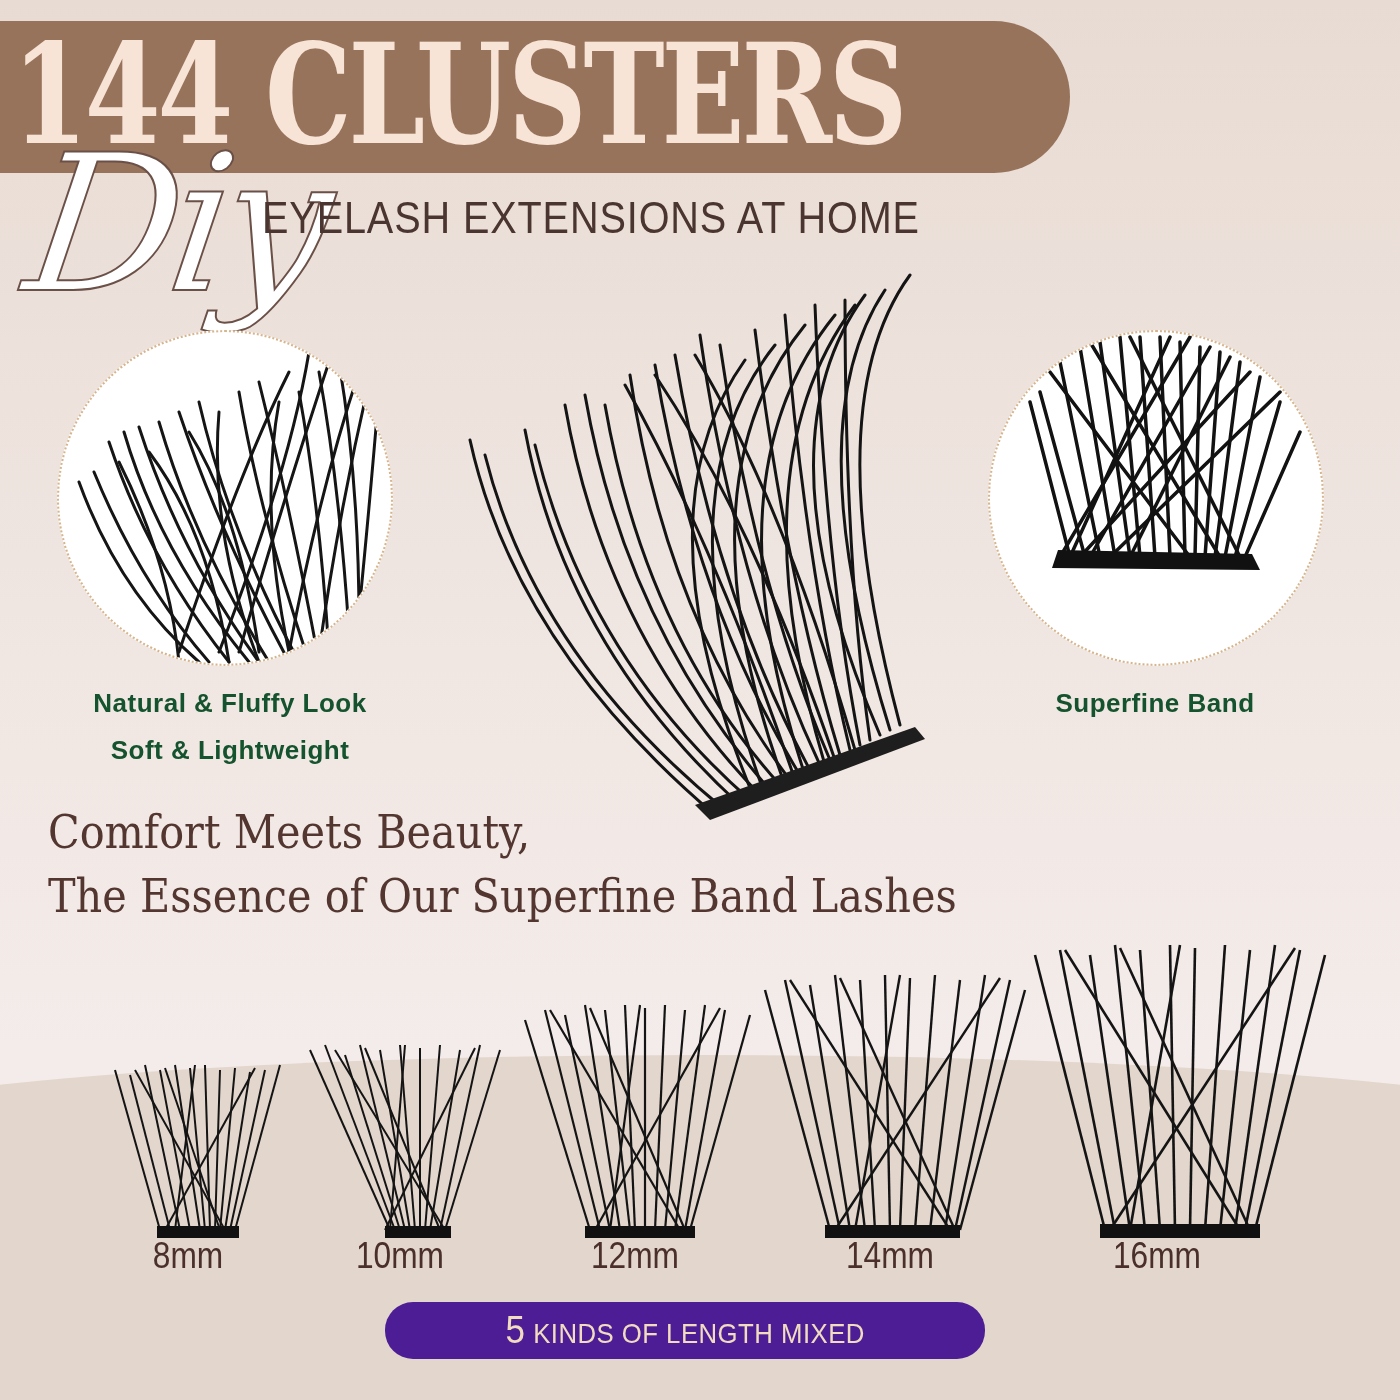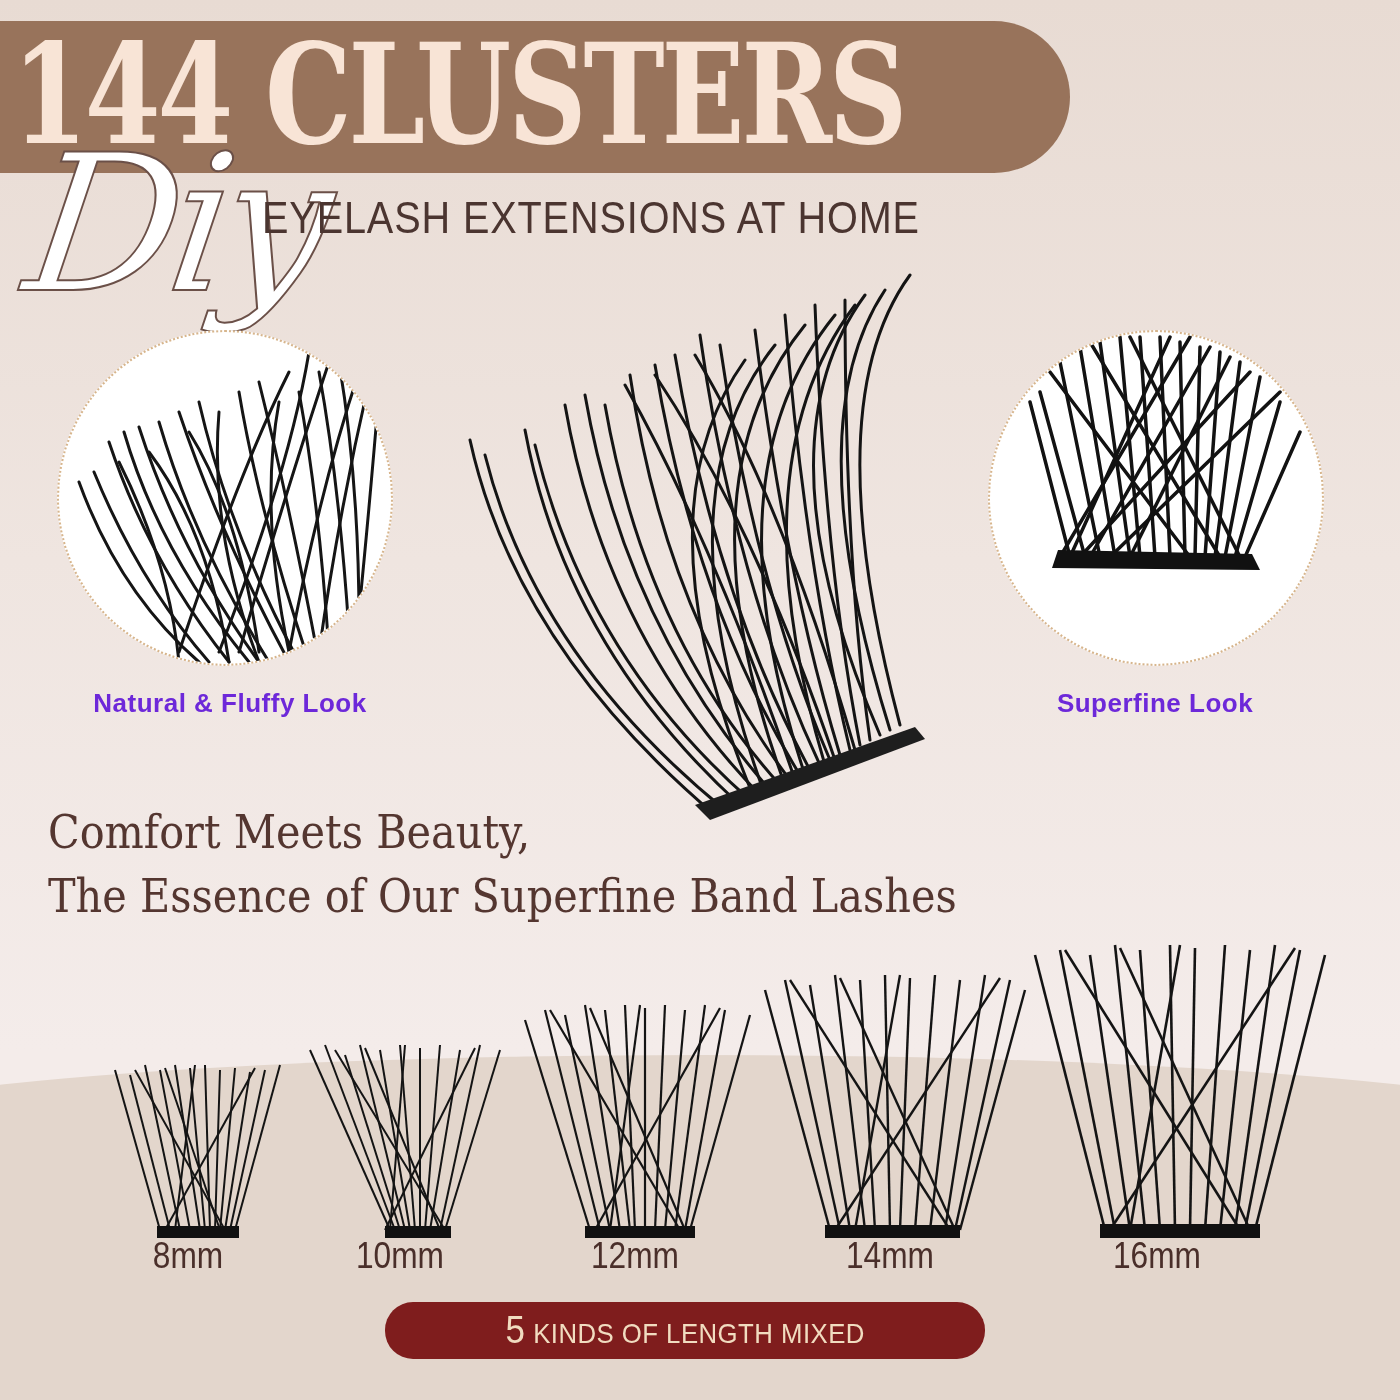--- a/index.html
+++ b/index.html
@@ -35,37 +35,37 @@
     font-size: 44px; line-height: 48px; color: #4b3530; letter-spacing: 1px;
     transform: scaleX(0.9); transform-origin: left center; white-space: nowrap;
   }
   .circle {
     position: absolute; width: 332px; height: 332px; border-radius: 50%;
     background: #ffffff; border: 2px dotted #d7b58c; overflow: hidden;
   }
   .circle svg { position: absolute; left: 0; top: 0; }
   .feature-text {
     position: absolute; text-align: center; font-weight: bold;
-    font-size: 26px; line-height: 47px; color: #6d28d9; letter-spacing: 0.5px;
+    font-size: 26px; line-height: 47px; color: #14532d; letter-spacing: 0.5px;
   }
   .main-lash { position: absolute; left: 455px; top: 265px; }
   .tagline {
     position: absolute; left: 48px; top: 800px;
     font-family: "DejaVu Serif", serif; font-size: 46px; line-height: 64px;
     color: #543630; transform: scaleX(0.9); transform-origin: left top; white-space: nowrap;
   }
   .lengths { position: absolute; left: 0; top: 940px; width: 1400px; height: 300px; }
   .len-item { position: absolute; bottom: 0; text-align: center; }
   .len-label {
     position: absolute; top: 1235px; font-size: 36px; color: #4a2f2a;
     transform: scaleX(0.88); text-align: center; width: 140px;
   }
   .pill {
     position: absolute; left: 385px; top: 1302px; width: 600px; height: 57px;
-    background: #7f1d1d; border-radius: 28px;
+    background: #4c1d95; border-radius: 28px;
     display: flex; align-items: center; justify-content: center;
   }
   .pill-text {
     color: #f1dcc0; font-size: 28px; letter-spacing: 0.5px;
     transform: scaleX(0.92); white-space: nowrap;
   }
   .pill-text .big { font-size: 38px; }
 </style>
 </head>
 <body>
@@ -103,20 +103,21 @@
       <path d="M230 40 Q180 140 120 320"></path>
       <path d="M130 100 Q180 180 200 320"></path>
       <path d="M90 120 Q150 200 170 330"></path>
       <path d="M60 130 Q110 230 120 330"></path>
       <path d="M320 60 Q310 180 300 280"></path>
     </g>
   </svg>
 </div>
 <div class="feature-text" style="left:40px; top:680px; width:380px;">
   <div>Natural &amp; Fluffy Look</div>
+  <div>Soft &amp; Lightweight</div>
 </div>
 
 <svg class="main-lash" width="500" height="560" viewBox="0 0 500 560">
   <g stroke="#141414" stroke-width="3" fill="none" stroke-linecap="round">
     <path d="M15 175 Q60 380 260 550"></path>
     <path d="M30 190 Q80 390 270 545"></path>
     <path d="M70 165 Q110 380 285 540"></path>
     <path d="M80 180 Q130 390 295 535"></path>
     <path d="M110 140 Q150 370 305 530"></path>
     <path d="M130 130 Q170 360 315 525"></path>
@@ -170,21 +171,21 @@
         <path d="M220 15 L100 225"></path>
         <path d="M180 5 L80 225"></path>
       <path d="M290 60 L120 225"></path>
         <path d="M240 25 L140 225"></path>
         <path d="M200 5 L70 225"></path>
     </g>
     <polygon points="68,218 262,222 270,238 62,236" fill="#111"></polygon>
   </svg>
 </div>
 <div class="feature-text" style="left:940px; top:680px; width:430px;">
-  <div>Superfine Look</div>
+  <div>Superfine Band</div>
 </div>
 
 <div class="tagline">
   <div>Comfort Meets Beauty,</div>
   <div>The Essence of Our Superfine Band Lashes</div>
 </div>
 
 <div class="lengths">
   <svg class="len-item" style="left:105px;" width="180" height="180" viewBox="0 0 180 180">
     <g stroke="#141414" stroke-width="2" fill="none">

